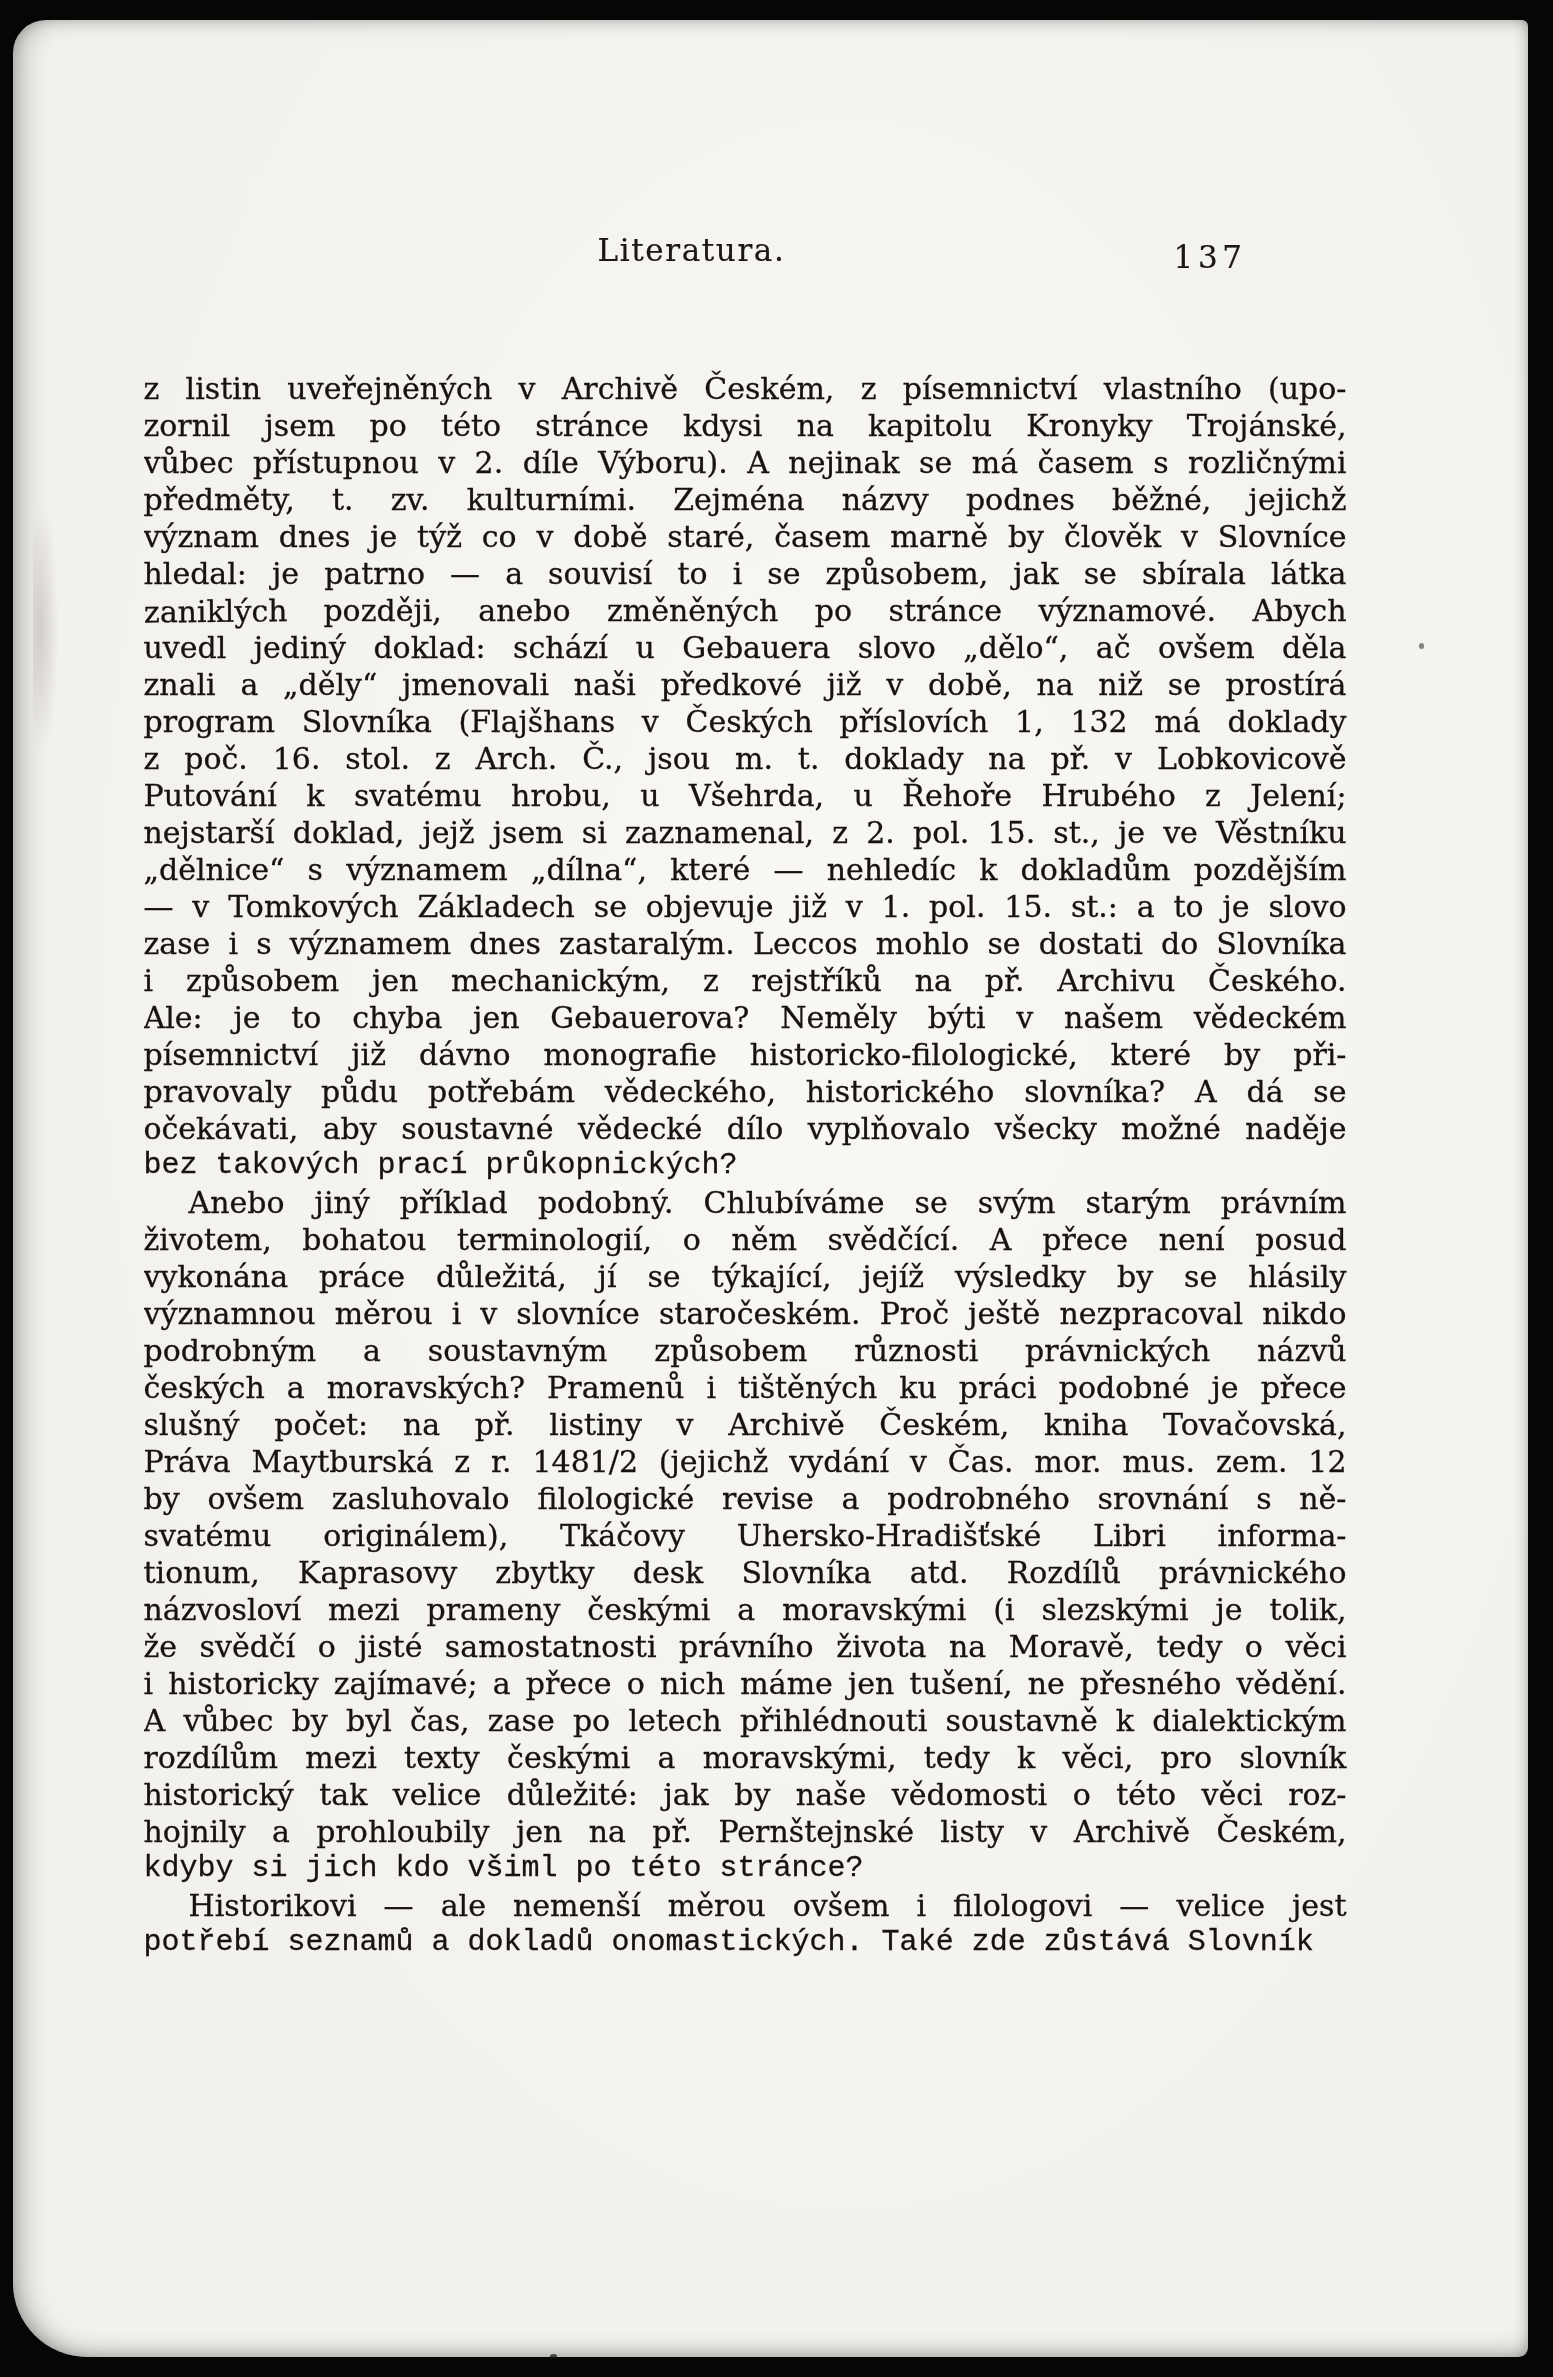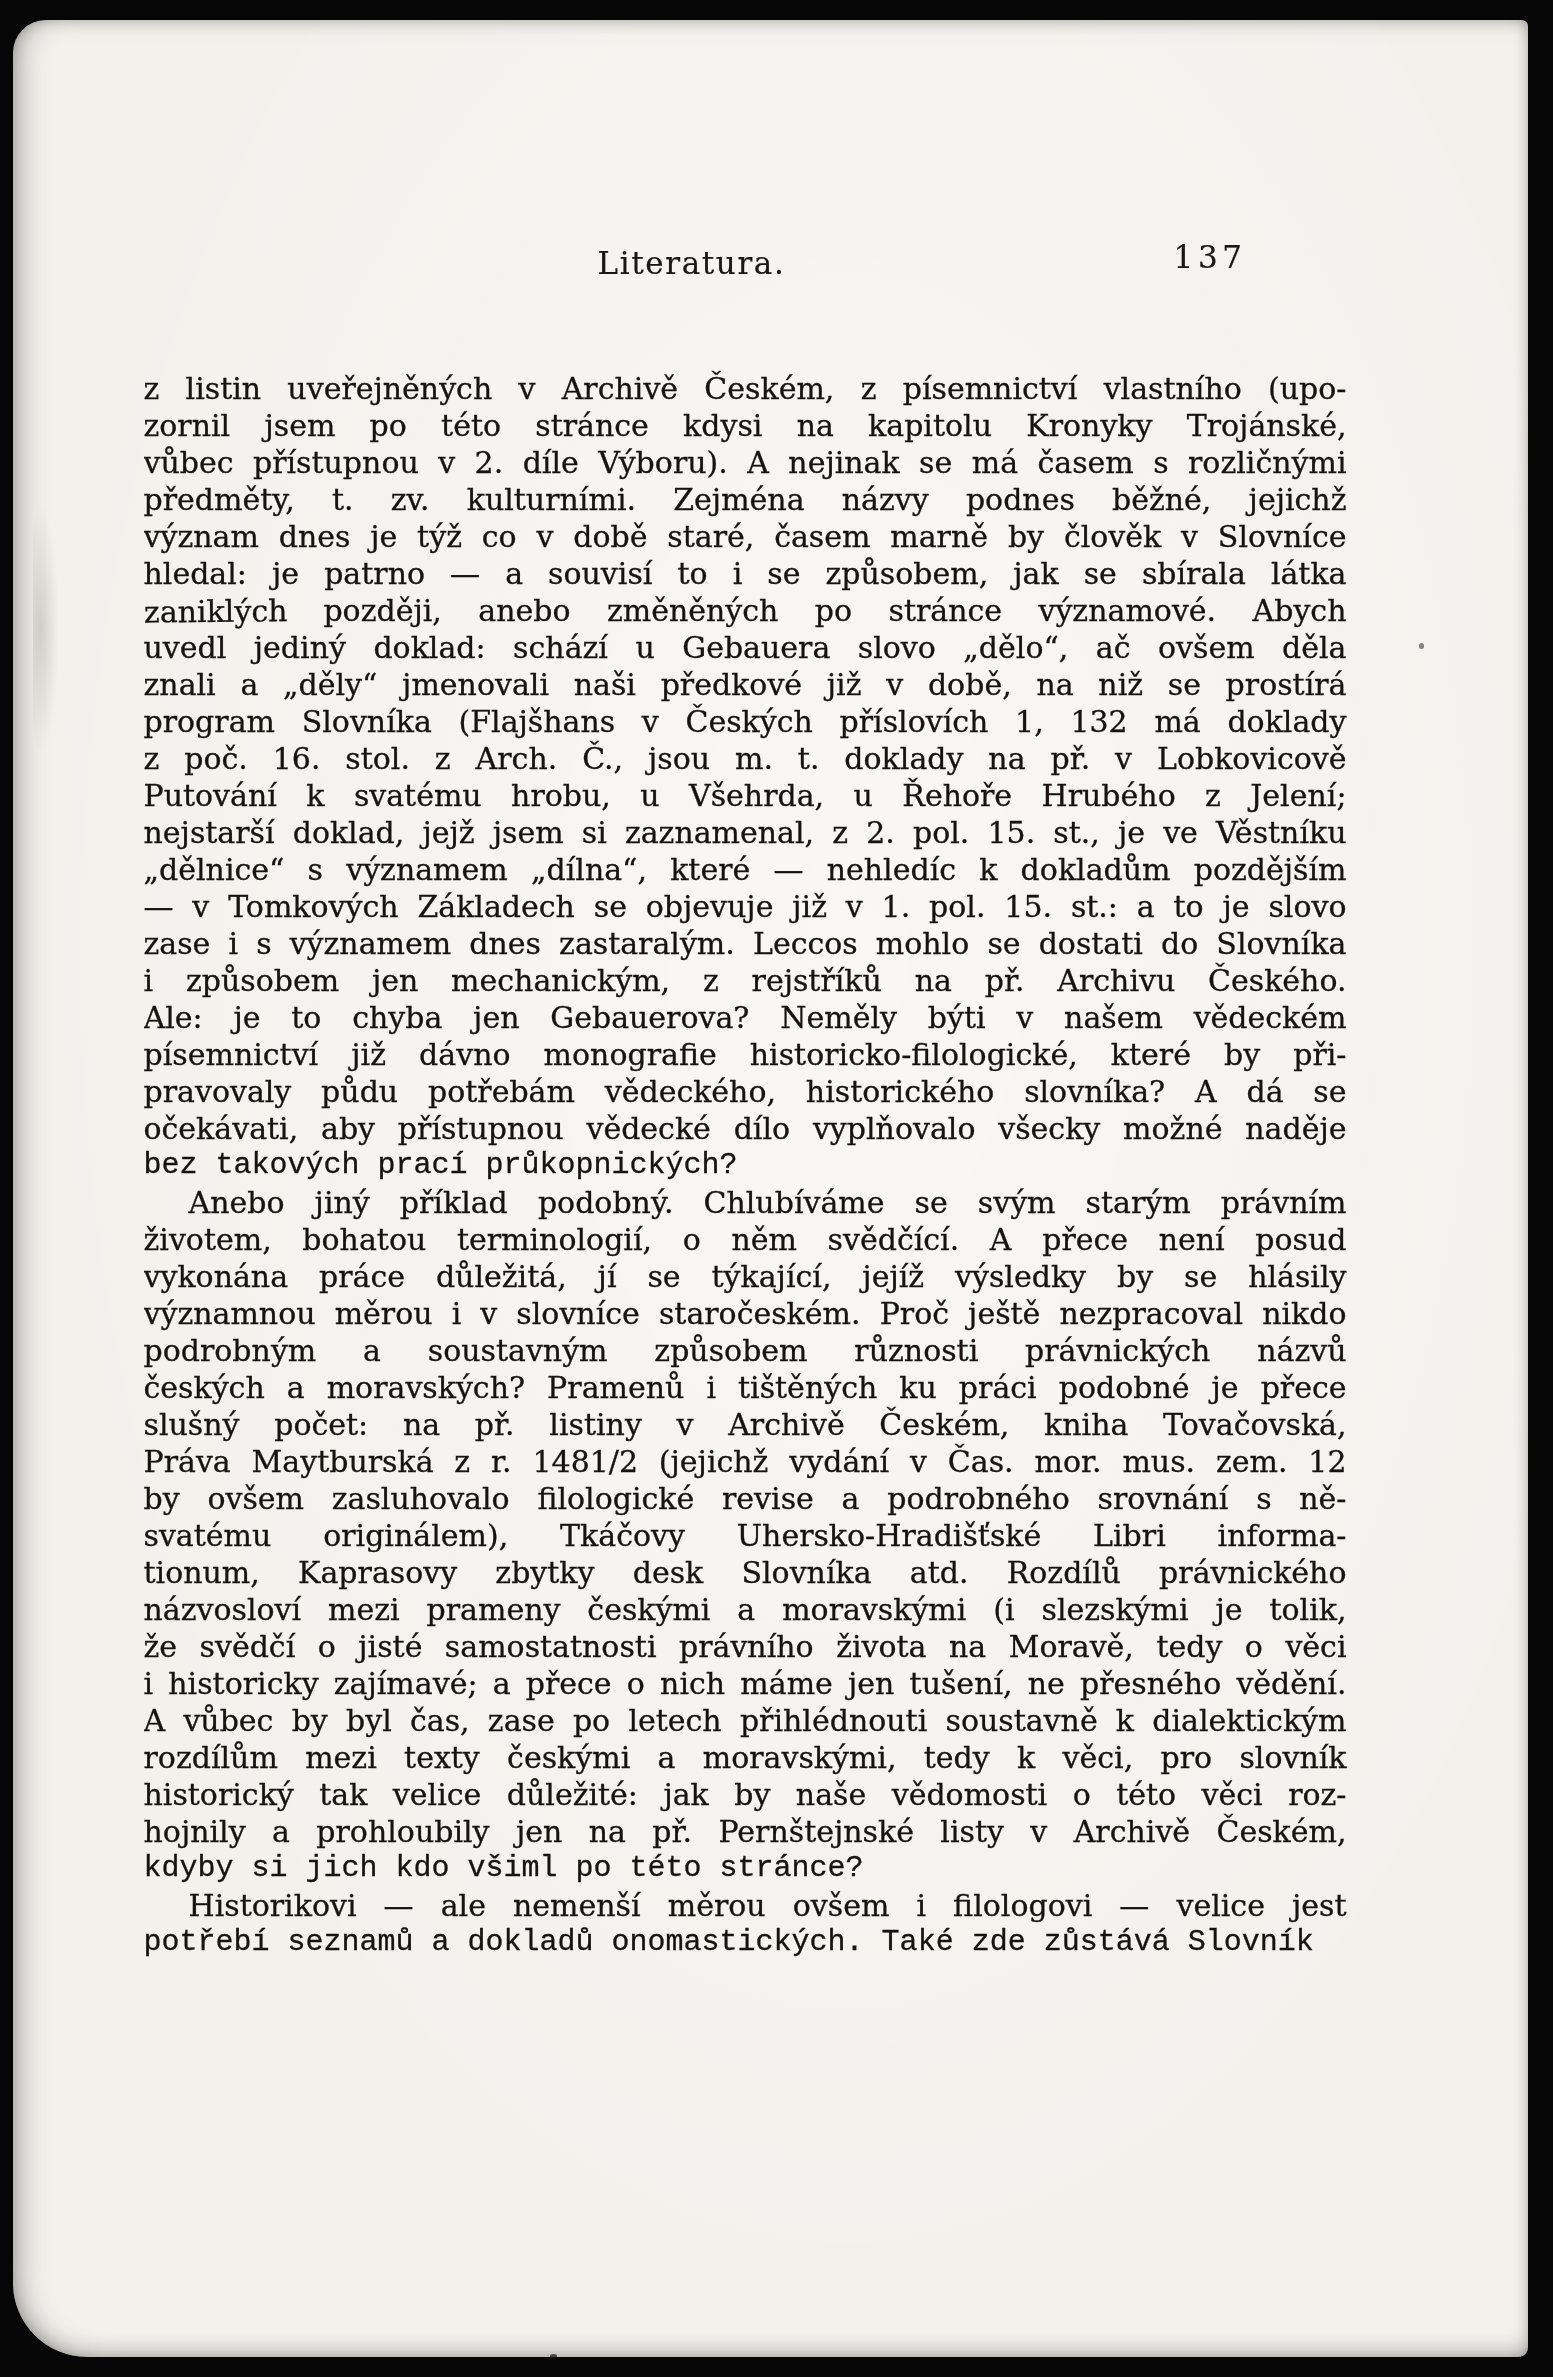--- a/index.html
+++ b/index.html
@@ -19,21 +19,21 @@
       #f3f1ec;
     border-radius:33px 6.2px 9.4px 74px;
     box-shadow:
       inset 15.6px 0 35px -15.6px rgba(0,0,0,.40),
       inset -6.2px 0 17px -9.4px rgba(0,0,0,.28),
       inset 0 -12.5px 28px -15.6px rgba(0,0,0,.32),
       inset 0 7.8px 19px -12.5px rgba(0,0,0,.25);
   }
   .ink { color:#1b1712; }
   .header-title {
-    position:absolute; left:554px; top:225px; width:250px;
+    position:absolute; left:554px; top:212px; width:250px;
     text-align:center;
     font-size:31px; letter-spacing:1.6px;
     -webkit-text-stroke:0.2px #1b1712;
   }
   .page-number {
     position:absolute; left:1161px; top:219px;
     font-size:31px; letter-spacing:4.7px;
     -webkit-text-stroke:0.2px #1b1712;
   }
   .body-text {
@@ -95,21 +95,21 @@
       <div class="line">z poč. 16. stol. z Arch. Č., jsou m. t. doklady na př. v Lobkovicově</div>
       <div class="line">Putování k svatému hrobu, u Všehrda, u Řehoře Hrubého z Jelení;</div>
       <div class="line">nejstarší doklad, jejž jsem si zaznamenal, z 2. pol. 15. st., je ve Věstníku</div>
       <div class="line">„dělnice“ s významem „dílna“, které — nehledíc k dokladům pozdějším</div>
       <div class="line">— v Tomkových Základech se objevuje již v 1. pol. 15. st.: a to je slovo</div>
       <div class="line">zase i s významem dnes zastaralým. Leccos mohlo se dostati do Slovníka</div>
       <div class="line">i způsobem jen mechanickým, z rejstříků na př. Archivu Českého.</div>
       <div class="line">Ale: je to chyba jen Gebauerova? Neměly býti v našem vědeckém</div>
       <div class="line">písemnictví již dávno monografie historicko-filologické, které by při-</div>
       <div class="line">pravovaly půdu potřebám vědeckého, historického slovníka? A dá se</div>
-      <div class="line">očekávati, aby přístupnou vědecké dílo vyplňovalo všecky možné naděje</div>
+      <div class="line">očekávati, aby soustavné vědecké dílo vyplňovalo všecky možné naděje</div>
       <div class="line para-end">bez takových prací průkopnických?</div>
       <div class="line indent">Anebo jiný příklad podobný. Chlubíváme se svým starým právním</div>
       <div class="line">životem, bohatou terminologií, o něm svědčící. A přece není posud</div>
       <div class="line">vykonána práce důležitá, jí se týkající, jejíž výsledky by se hlásily</div>
       <div class="line">významnou měrou i v slovníce staročeském. Proč ještě nezpracoval nikdo</div>
       <div class="line">podrobným a soustavným způsobem různosti právnických názvů</div>
       <div class="line">českých a moravských? Pramenů i tištěných ku práci podobné je přece</div>
       <div class="line">slušný počet: na př. listiny v Archivě Českém, kniha Tovačovská,</div>
       <div class="line">Práva Maytburská z r. 1481/2 (jejichž vydání v Čas. mor. mus. zem. 12</div>
       <div class="line">by ovšem zasluhovalo filologické revise a podrobného srovnání s ně-</div>

